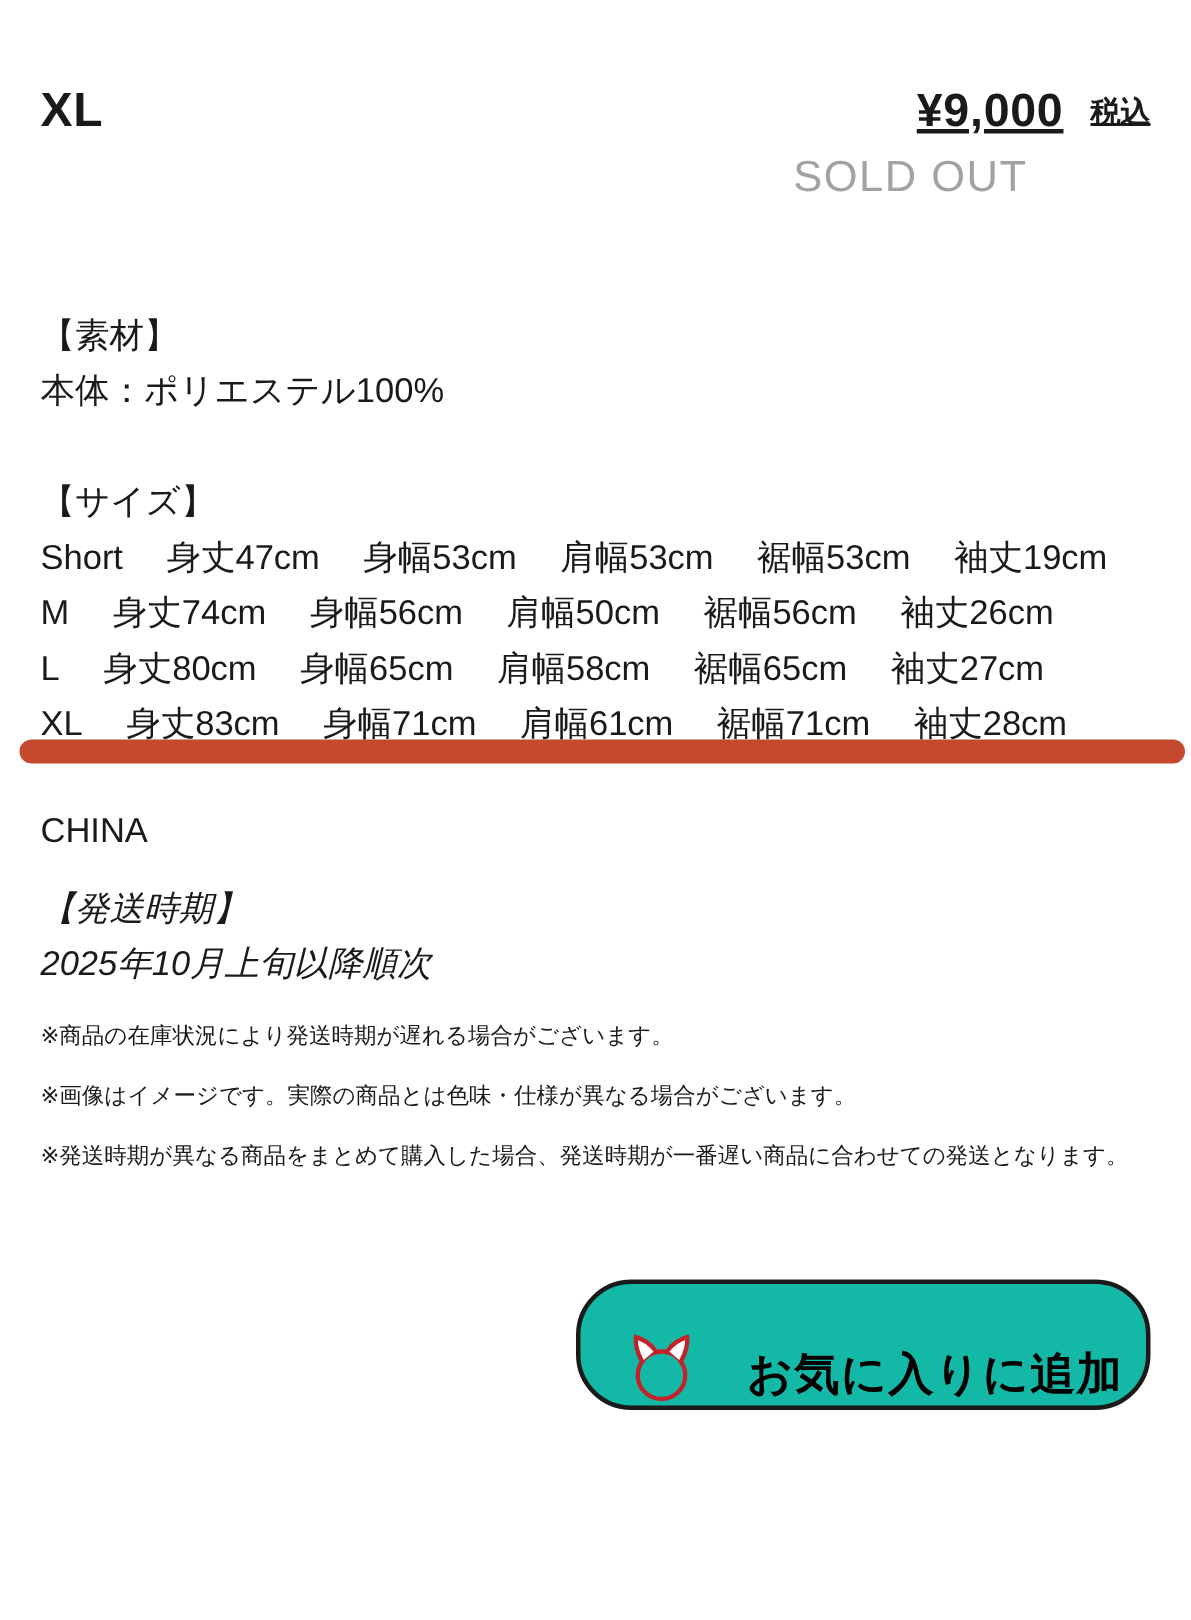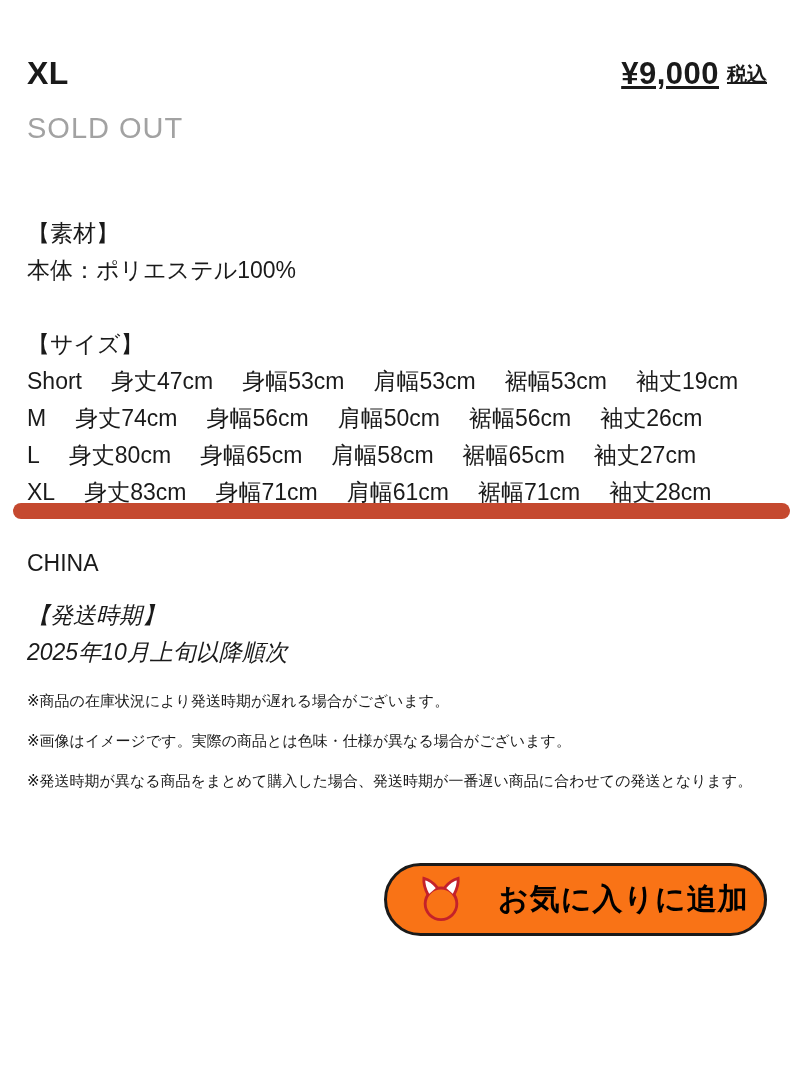--- a/index.html
+++ b/index.html
@@ -35,24 +35,25 @@
     text-decoration: underline;
   }
   .price {
     font-size: 31px;
     font-weight: 700;
     letter-spacing: 0.5px;
   }
   .tax {
     font-size: 20px;
     font-weight: 600;
-    margin-left: 8px;
+    margin-left: 18px;
   }
   .soldout-row {
-    margin-top: 20px;
+    margin-top: 10px;
+    text-align: right;
     padding-right: 82px;
   }
   .soldout {
     font-size: 29px;
     font-weight: 400;
     color: #a2a2a2;
     letter-spacing: 1px;
   }
 
   
@@ -95,26 +96,26 @@
     font-weight: 500;
   }
 
   .button-row {
     margin-top: 62px;
     display: flex;
     justify-content: flex-end;
   }
   .fav-button {
     width: 383px;
-    height: 73px;
-    background: #f97316;
+    height: 87px;
+    background: #14b8a6;
     border: 3px solid #1a1a1a;
     border-radius: 37px;
     display: flex;
-    align-items: center;
+    align-items: flex-end;
     padding-left: 28px;
     cursor: pointer;
   }
   .devil-icon-wrap {
     width: 52px;
     height: 48px;
     flex: 0 0 auto;
     display: flex;
     align-items: center;
     justify-content: center;

